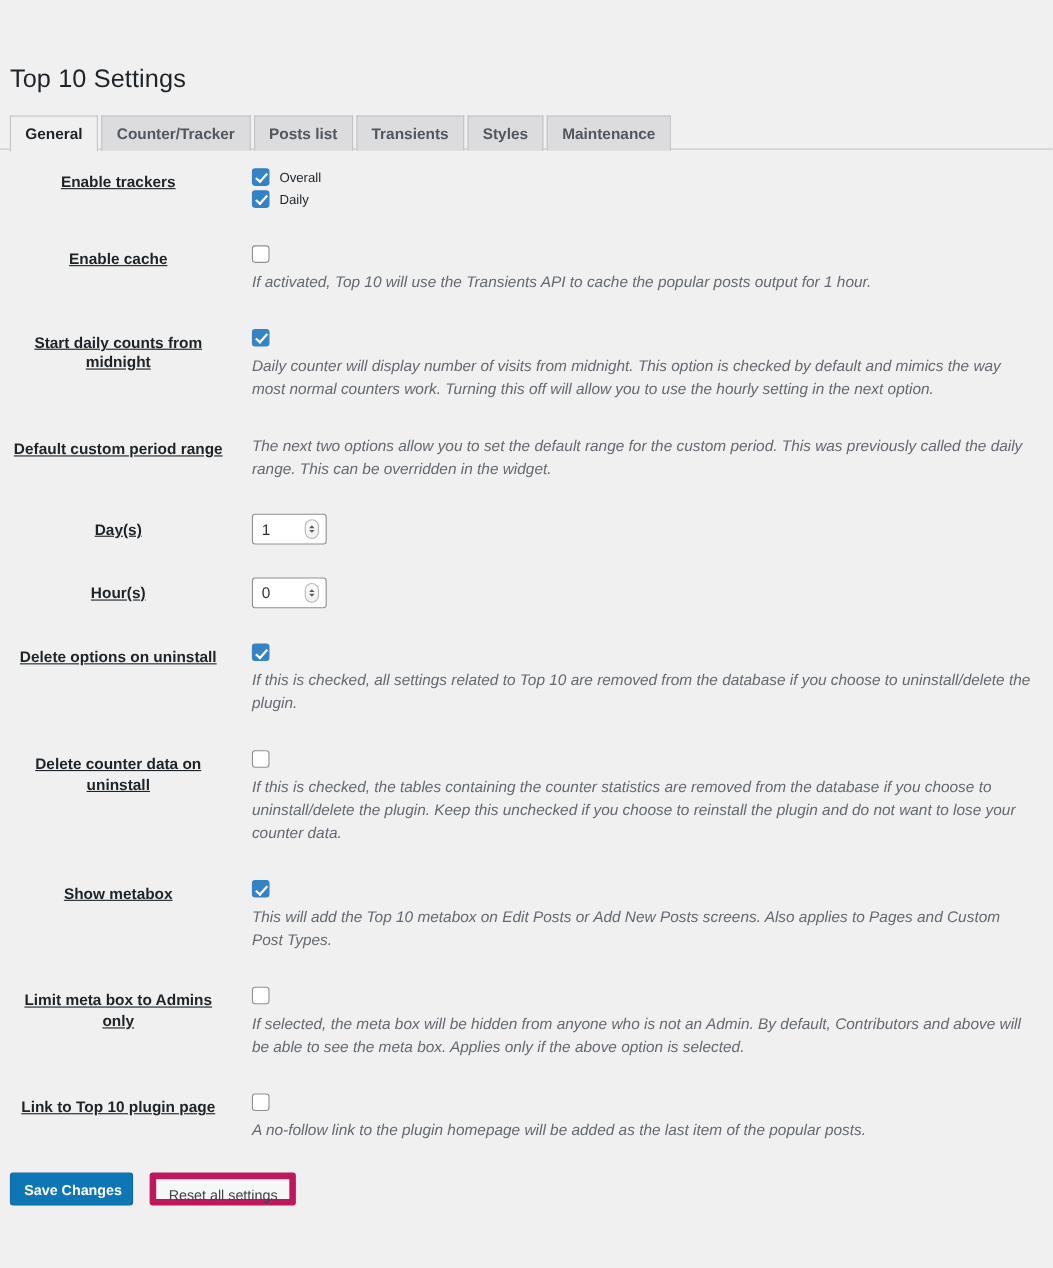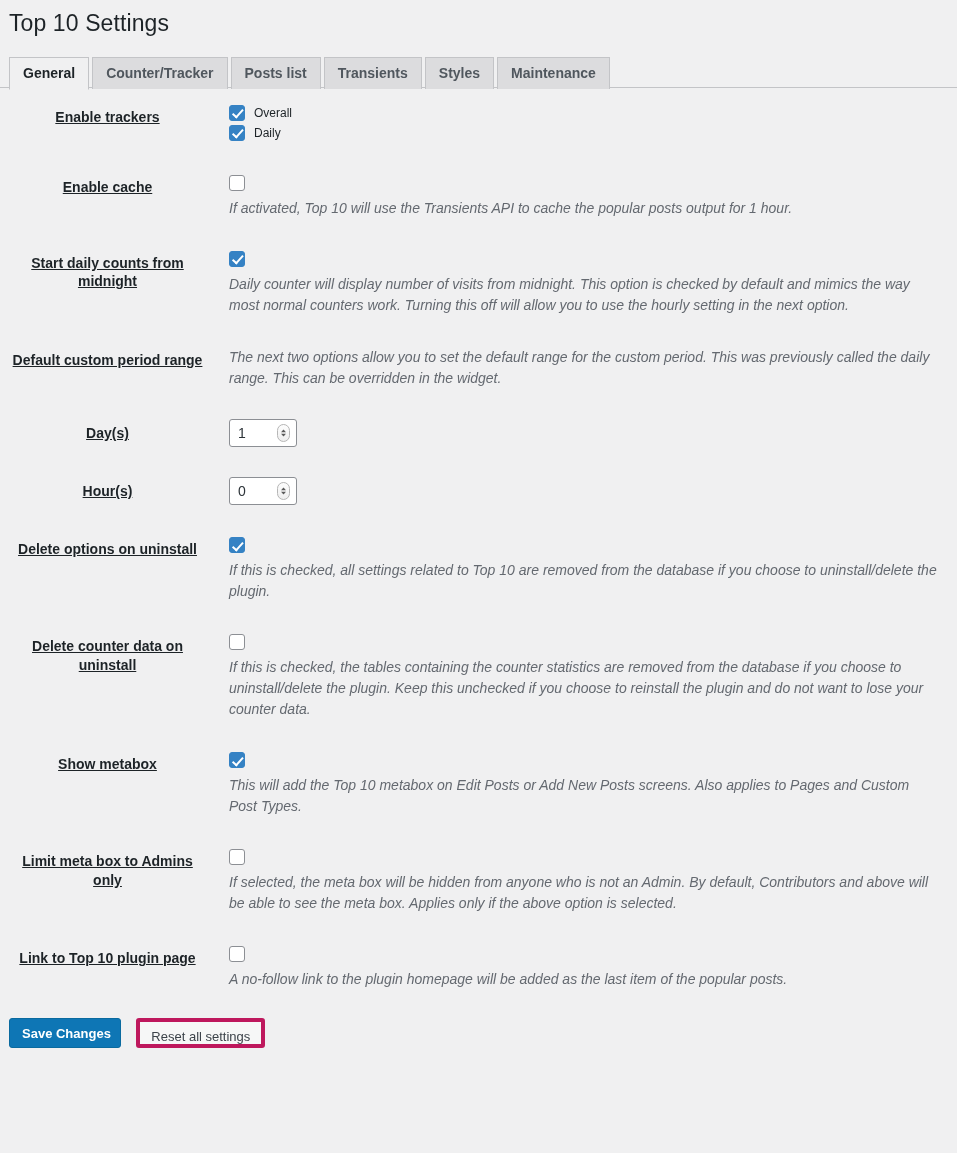--- a/index.html
+++ b/index.html
@@ -13,20 +13,21 @@
     font-family: "Liberation Sans", sans-serif;
     color: #1d2327;
     -webkit-font-smoothing: antialiased;
     overflow: hidden;
   }
   .page {
     position: relative;
     width: 957px;
     height: 933px;
     box-sizing: border-box;
+    margin-top: 48px;
   }
 
   
   .page-title {
     font-size: 23px;
     font-weight: 400;
     line-height: 29px;
     color: #1d2327;
     margin: 0;
     padding: 9px 0 4px 9px;
@@ -237,21 +238,21 @@
     line-height: 1;
     padding: 8px 9px 9px 12px;
     cursor: pointer;
     box-sizing: border-box;
     height: 30px;
     vertical-align: top;
   }
   .button-secondary {
     display: inline-block;
     background: #f6f7f7;
-    border: 4px solid #be185d;
+    border: 6px solid #be185d;
     border-radius: 3px;
     color: #3c434a;
     font-size: 13px;
     font-weight: 400;
     font-family: "Liberation Sans", sans-serif;
     line-height: 1;
     padding: 8px 11px 9px 11px;
     margin-left: 11px;
     cursor: pointer;
     box-sizing: border-box;

